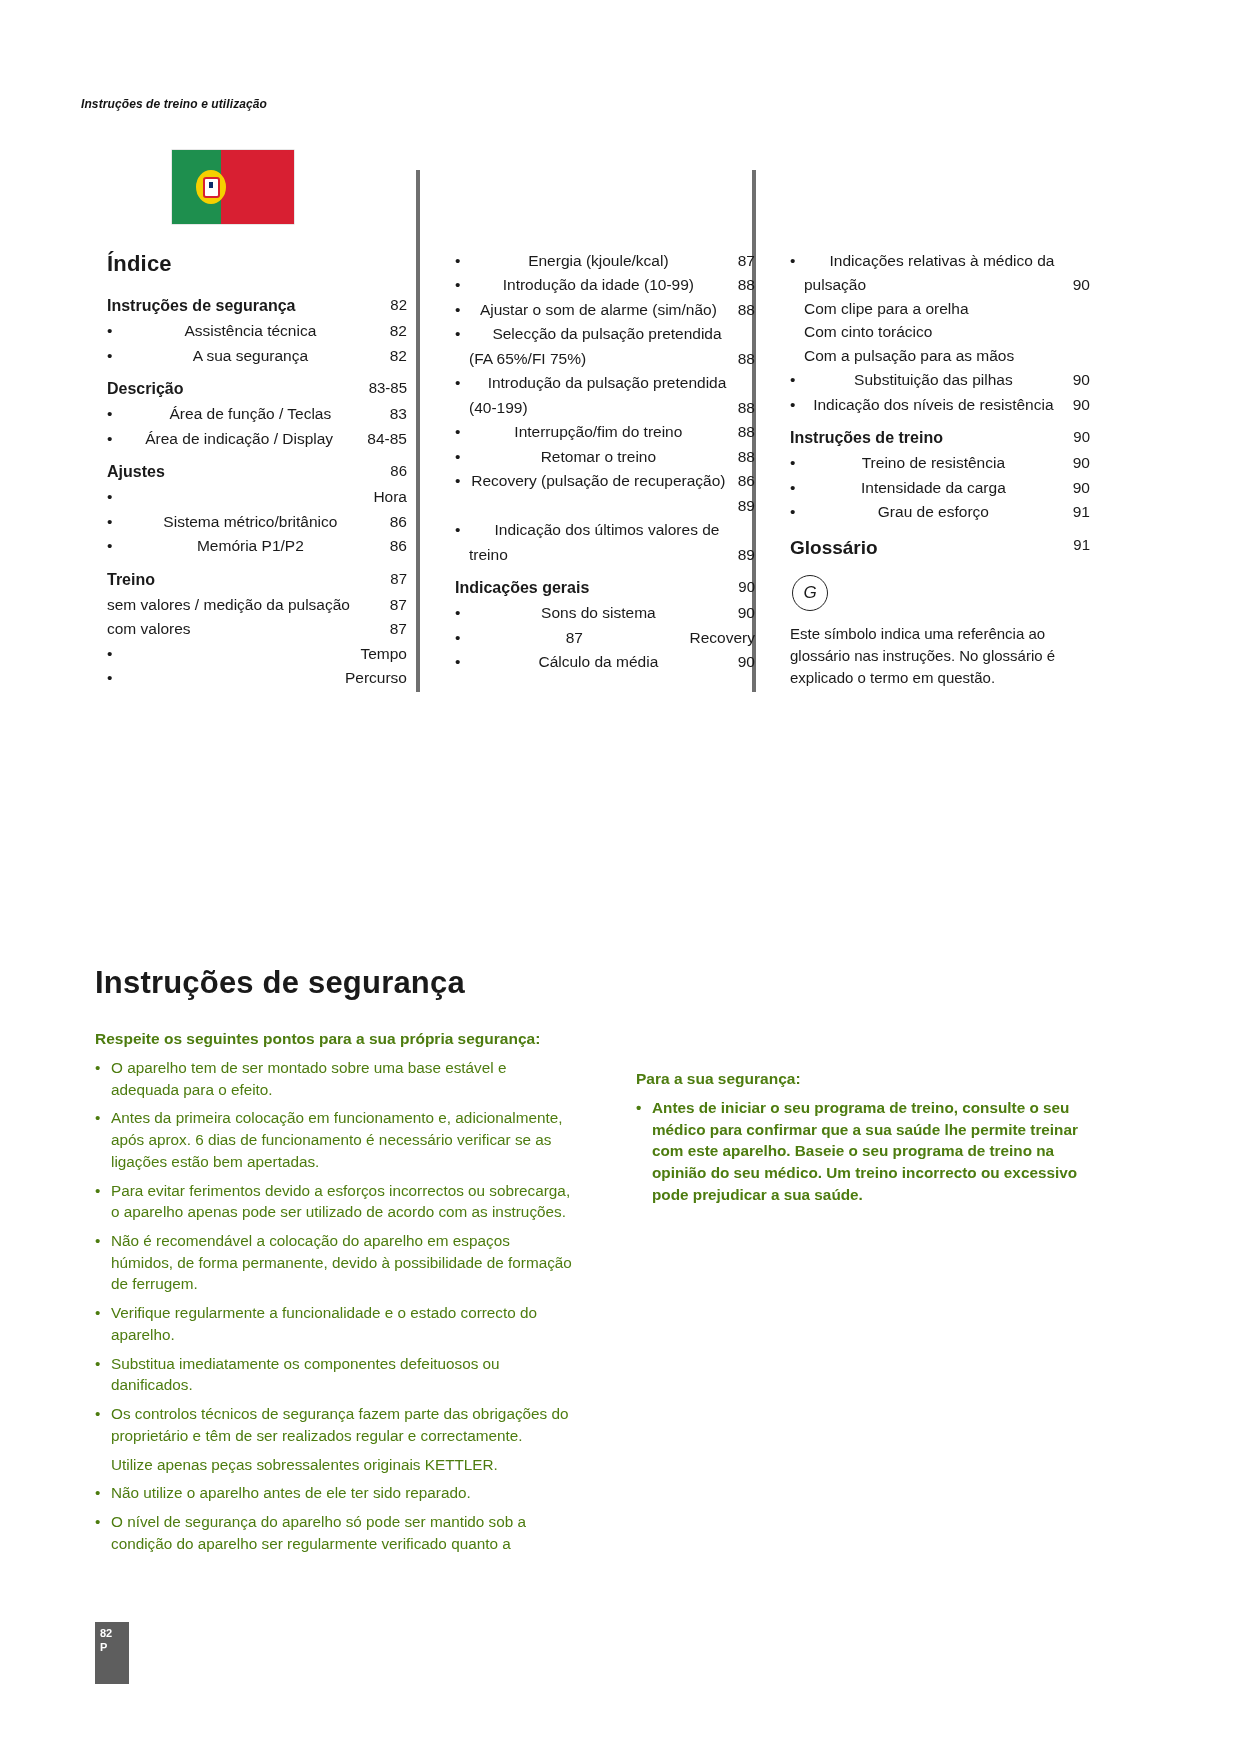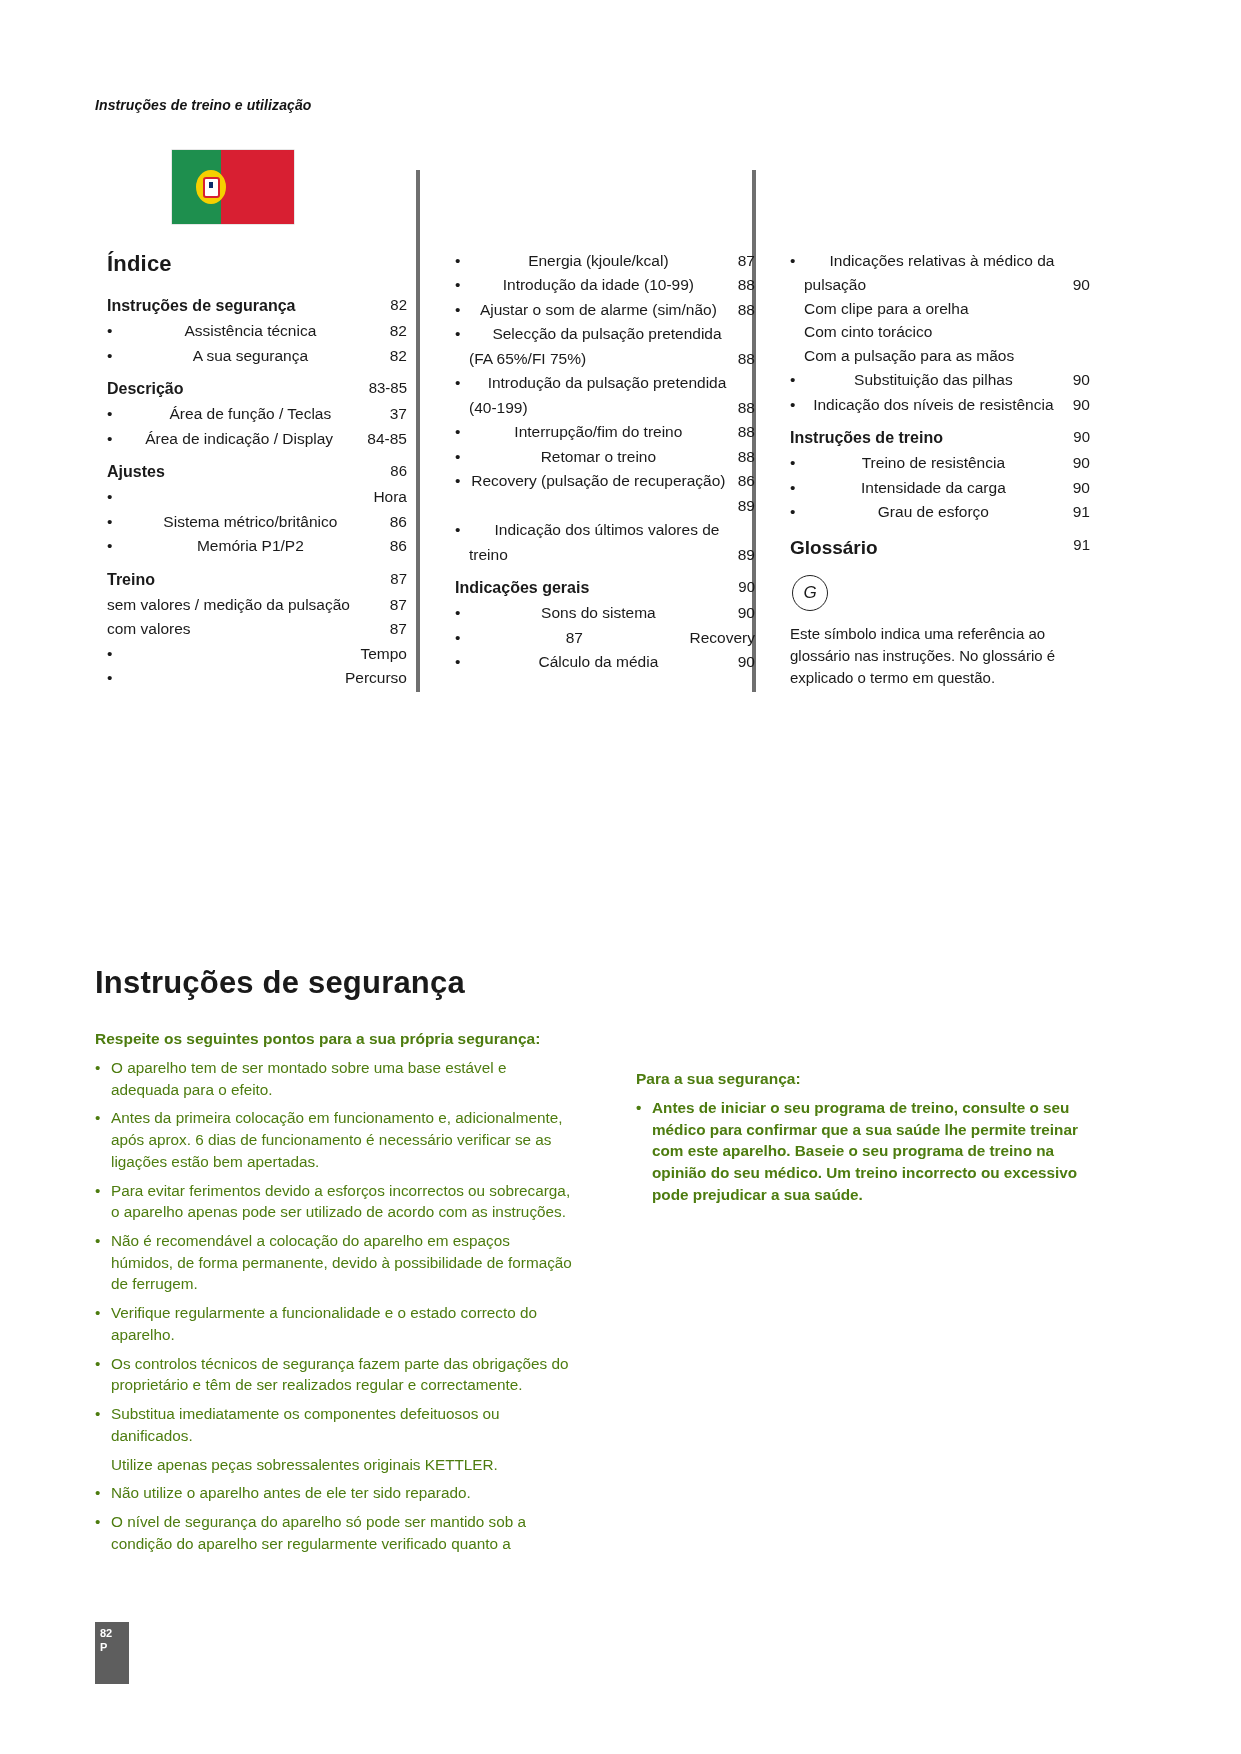--- a/index.html
+++ b/index.html
@@ -16,23 +16,23 @@
     overflow: hidden;
   }
   .page {
     position: absolute;
     inset: 0;
   }
 
   
   .doc-header {
     position: absolute;
-    left: 95px;
+    left: 81px;
     top: 97px;
-    font-size: 14px;
+    font-size: 12px;
     font-style: italic;
     font-weight: bold;
     letter-spacing: .1px;
     color: #141414;
   }
 
   
   .flag {
     position: absolute;
     left: 172px;
@@ -251,21 +251,21 @@
       <div class="entry bullet">
         <span class="t">A sua segurança</span>
         <span class="p">82</span>
       </div>
       <div class="sec">
         <span class="t">Descrição</span>
         <span class="p">83-85</span>
       </div>
       <div class="entry bullet">
         <span class="t">Área de função / Teclas</span>
-        <span class="p">37</span>
+        <span class="p">83</span>
       </div>
       <div class="entry bullet">
         <span class="t">Área de indicação / Display</span>
         <span class="p">84-85</span>
       </div>
       <div class="sec">
         <span class="t">Ajustes</span>
         <span class="p">86</span>
       </div>
       <div class="entry bullet">
@@ -433,22 +433,22 @@
   <div class="main-heading">Instruções de segurança</div>
 
   <div class="body-col left">
     <div class="lead">Respeite os seguintes pontos para a sua própria segurança:</div>
     <ul class="clean">
       <li>O aparelho tem de ser montado sobre uma base estável e adequada para o efeito.</li>
       <li>Antes da primeira colocação em funcionamento e, adicionalmente, após aprox. 6 dias de funcionamento é necessário verificar se as ligações estão bem apertadas.</li>
       <li>Para evitar ferimentos devido a esforços incorrectos ou sobrecarga, o aparelho apenas pode ser utilizado de acordo com as instruções.</li>
       <li>Não é recomendável a colocação do aparelho em espaços húmidos, de forma permanente, devido à possibilidade de formação de ferrugem.</li>
       <li>Verifique regularmente a funcionalidade e o estado correcto do aparelho.</li>
+      <li>Substitua imediatamente os componentes defeituosos ou danificados.</li>
       <li>Os controlos técnicos de segurança fazem parte das obrigações do proprietário e têm de ser realizados regular e correctamente.</li>
-      <li>Substitua imediatamente os componentes defeituosos ou danificados.</li>
       <li class="nobullet">Utilize apenas peças sobressalentes originais KETTLER.</li>
       <li>Não utilize o aparelho antes de ele ter sido reparado.</li>
       <li>O nível de segurança do aparelho só pode ser mantido sob a condição do aparelho ser regularmente verificado quanto a</li>
     </ul>
   </div>
 
   <div class="body-col right">
     <div class="lead" style="margin-top:18px;">Para a sua segurança:</div>
     <ul class="clean">
       <li class="bold-item">Antes de iniciar o seu programa de treino, consulte o seu médico para confirmar que a sua saúde lhe permite treinar com este aparelho. Baseie o seu programa de treino na opinião do seu médico. Um treino incorrecto ou excessivo pode prejudicar a sua saúde.</li>

